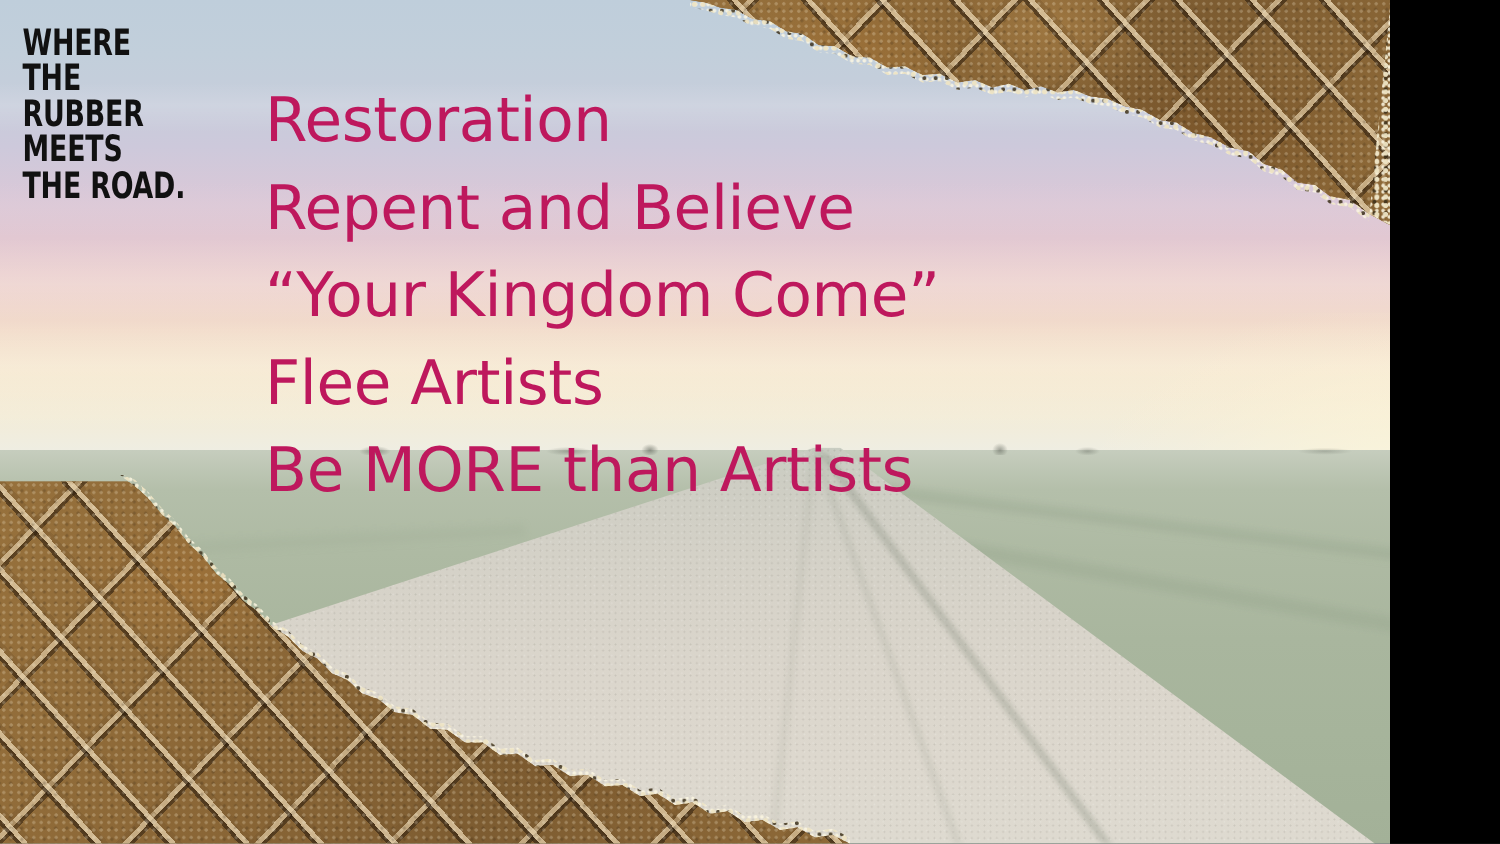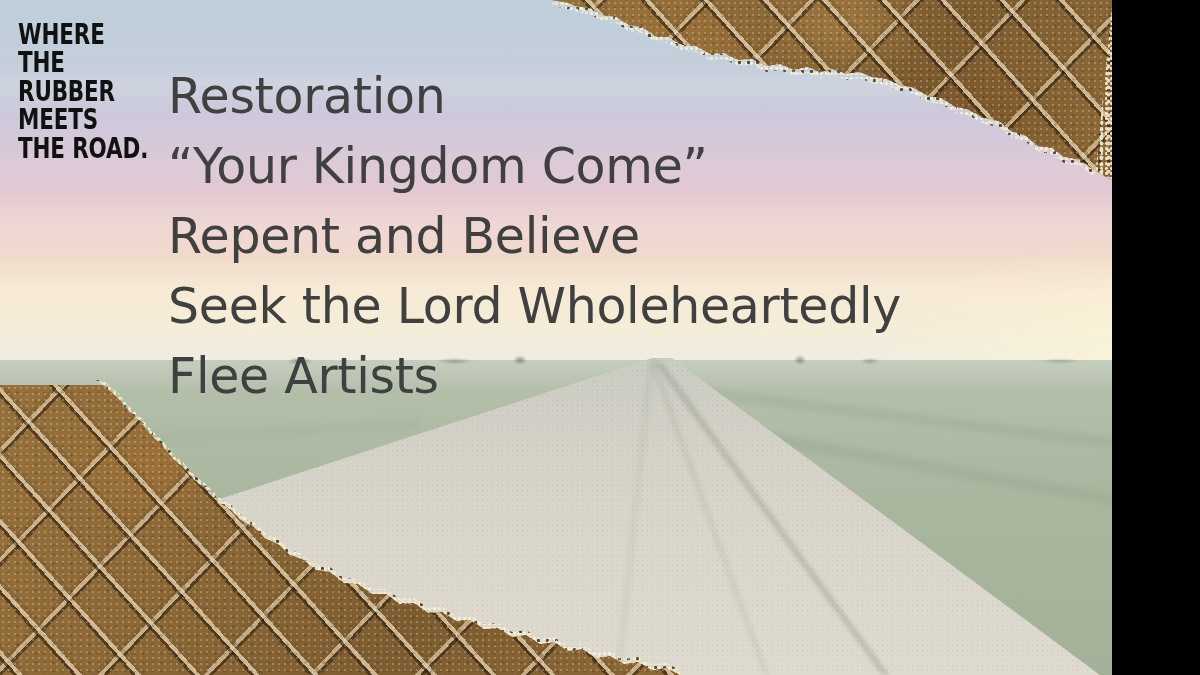--- a/index.html
+++ b/index.html
@@ -311,27 +311,28 @@
   .logo span { display: block; }
 
   
   .lines {
     position: absolute;
     left: 168px;
     top: 62px;
     width: 1010px;
   }
   .line {
-    color: #404040;
+    color: #be185d;
     font-family: "DejaVu Sans", "Liberation Sans", sans-serif;
     font-weight: 400;
     font-size: 49px;
     line-height: 70px;
     letter-spacing: -0.3px;
     white-space: nowrap;
+    margin-left: 44px;
   }
 </style>
 </head>
 <body>
 
 <div class="slide">
 
   <div class="photo">
     <div class="sky"></div>
     <div class="sky-bands"></div>
@@ -364,19 +365,19 @@
   <div class="logo">
     <span>WHERE</span>
     <span>THE</span>
     <span>RUBBER</span>
     <span>MEETS</span>
     <span>THE ROAD.</span>
   </div>
 
   <div class="lines">
     <div class="line">Restoration</div>
+    <div class="line">Repent and Believe</div>
     <div class="line">“Your Kingdom Come”</div>
-    <div class="line">Repent and Believe</div>
-    <div class="line">Seek the Lord Wholeheartedly</div>
     <div class="line">Flee Artists</div>
+    <div class="line">Be MORE than Artists</div>
   </div>
 
 </div>
 
 </body></html>

